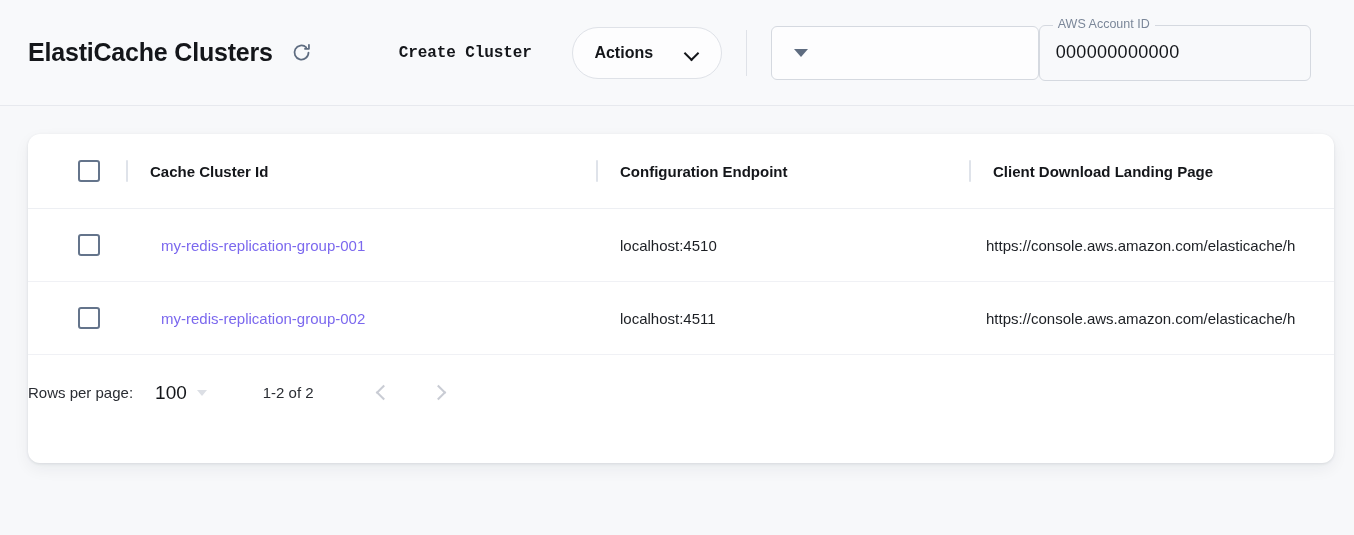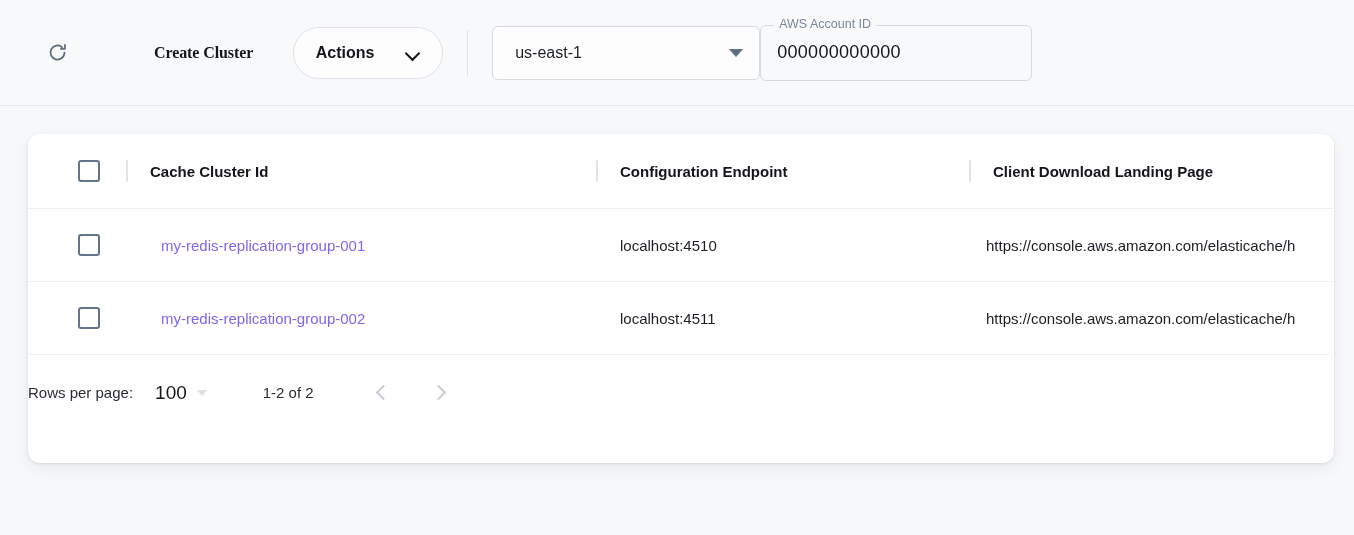--- a/index.html
+++ b/index.html
@@ -47,21 +47,21 @@
     background: transparent;
     cursor: pointer;
     border-radius: 50%;
   }
   .refresh-btn svg { display: block; }
 
   .create-btn {
     margin-left: 76px;
     border: none;
     background: transparent;
-    font-family: Liberation Serif, serif;
+    font-family: Liberation Mono, monospace;
     font-size: 16px;
     font-weight: 700;
     color: #14161a;
     cursor: pointer;
     padding: 8px 6px;
     white-space: nowrap;
     letter-spacing: -0.1px;
   }
 
   .actions-btn {
@@ -295,39 +295,39 @@
     border-right: 2px solid #c9ccd4;
   }
   .chev-l { transform: rotate(-135deg); margin-left: 3px; }
   .chev-r { transform: rotate(45deg); margin-right: 3px; }
 </style>
 </head>
 <body>
 
 <div class="appbar">
 
+  <div class="page-title">ElastiCache Clusters</div>
 
   <button class="refresh-btn">
     <svg width="21" height="21" viewBox="0 0 24 24" fill="none" aria-hidden="true">
       <path d="M20 12a8 8 0 1 1-2.6-5.9" stroke="#5e6c80" stroke-width="2" stroke-linecap="round" fill="none"></path>
       <path d="M20.5 3.2v4.6h-4.6" stroke="#5e6c80" stroke-width="2" stroke-linecap="round" stroke-linejoin="round" fill="none"></path>
     </svg>
   </button>
 
   <button class="create-btn">Create Cluster</button>
 
   <button class="actions-btn">
     <span>Actions</span>
     <span class="chev-down"></span>
   </button>
 
   <div class="vdivider"></div>
 
   <div class="region-select">
-    <span class="region-value">us-east-1</span>
     <span class="tri-down"></span>
   </div>
 
   <div class="account-field">
     <span class="account-legend">AWS Account ID</span>
     <span class="account-value">000000000000</span>
   </div>
 </div>
 
 <div class="content">

